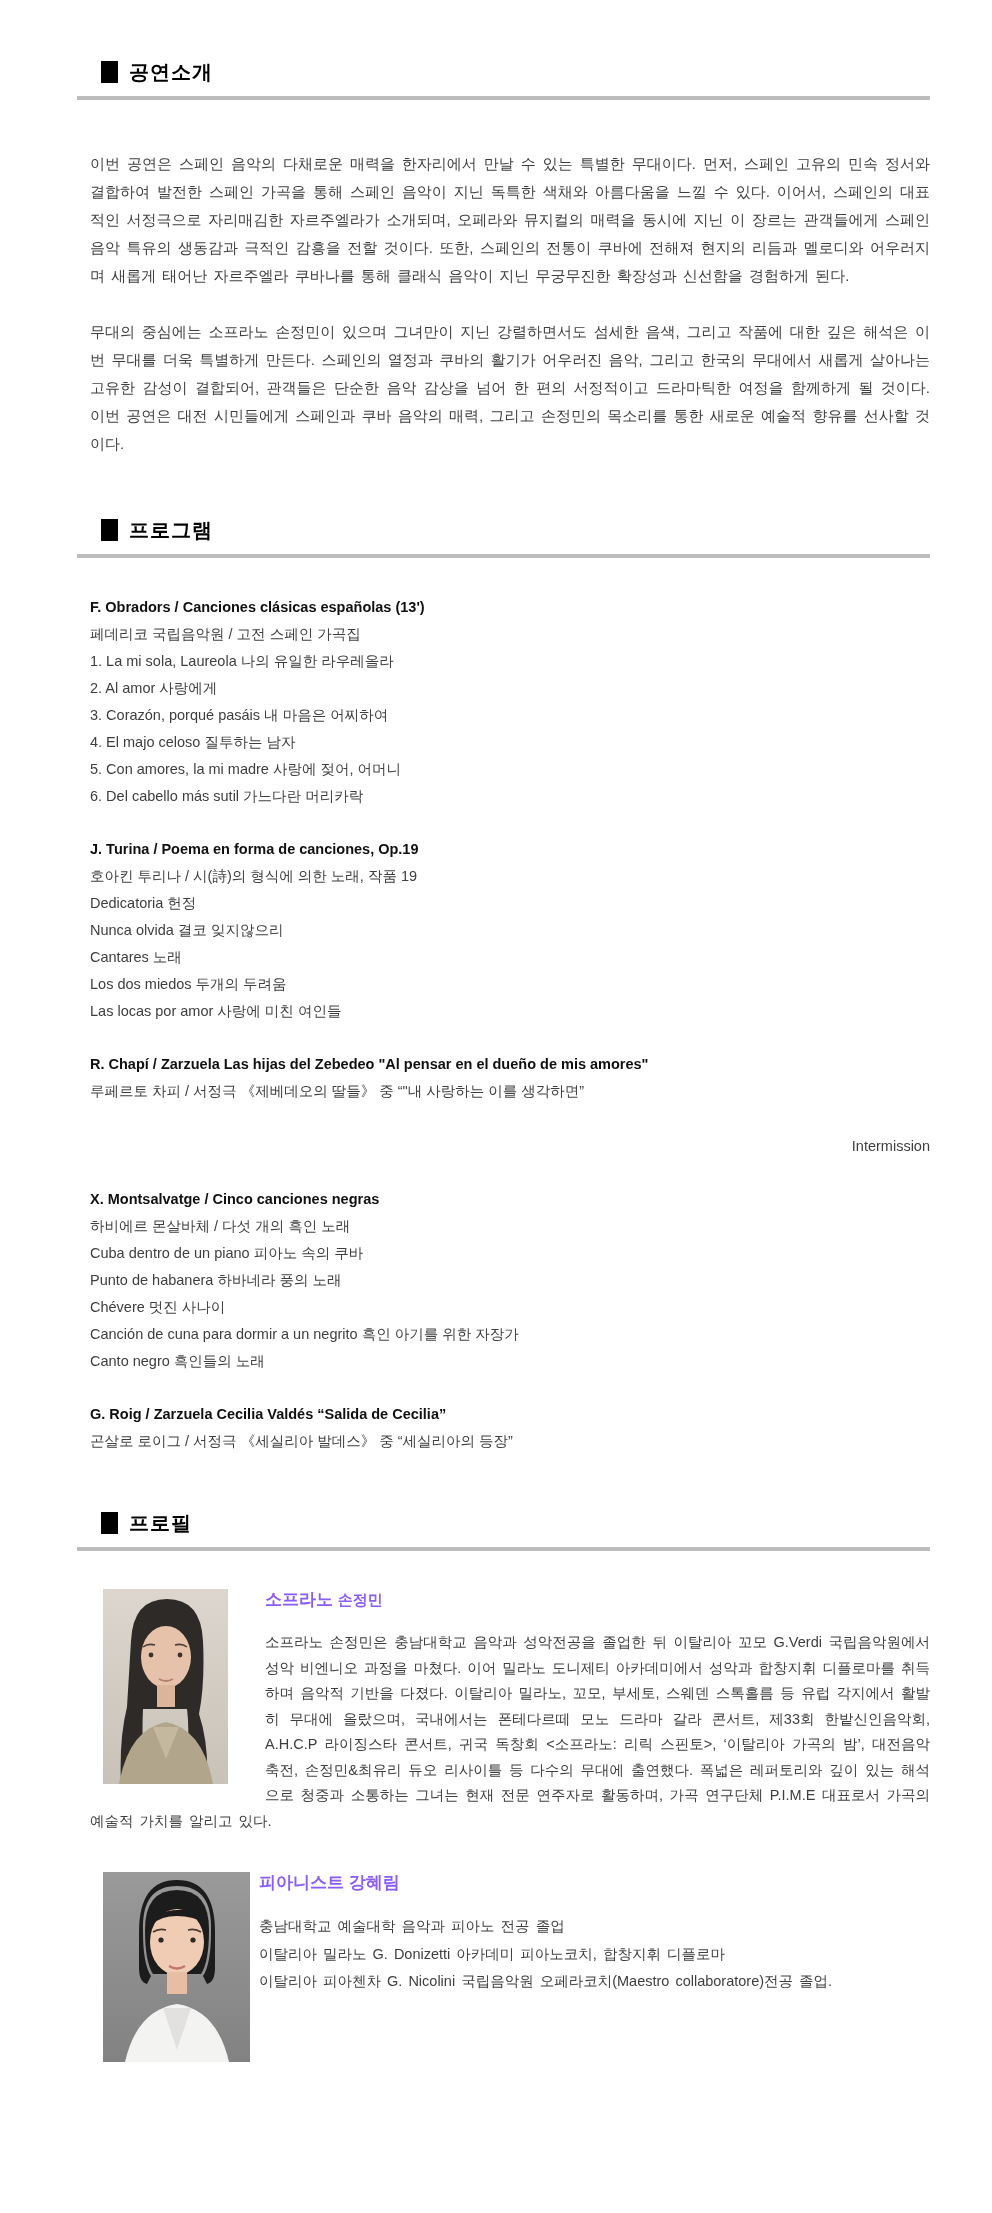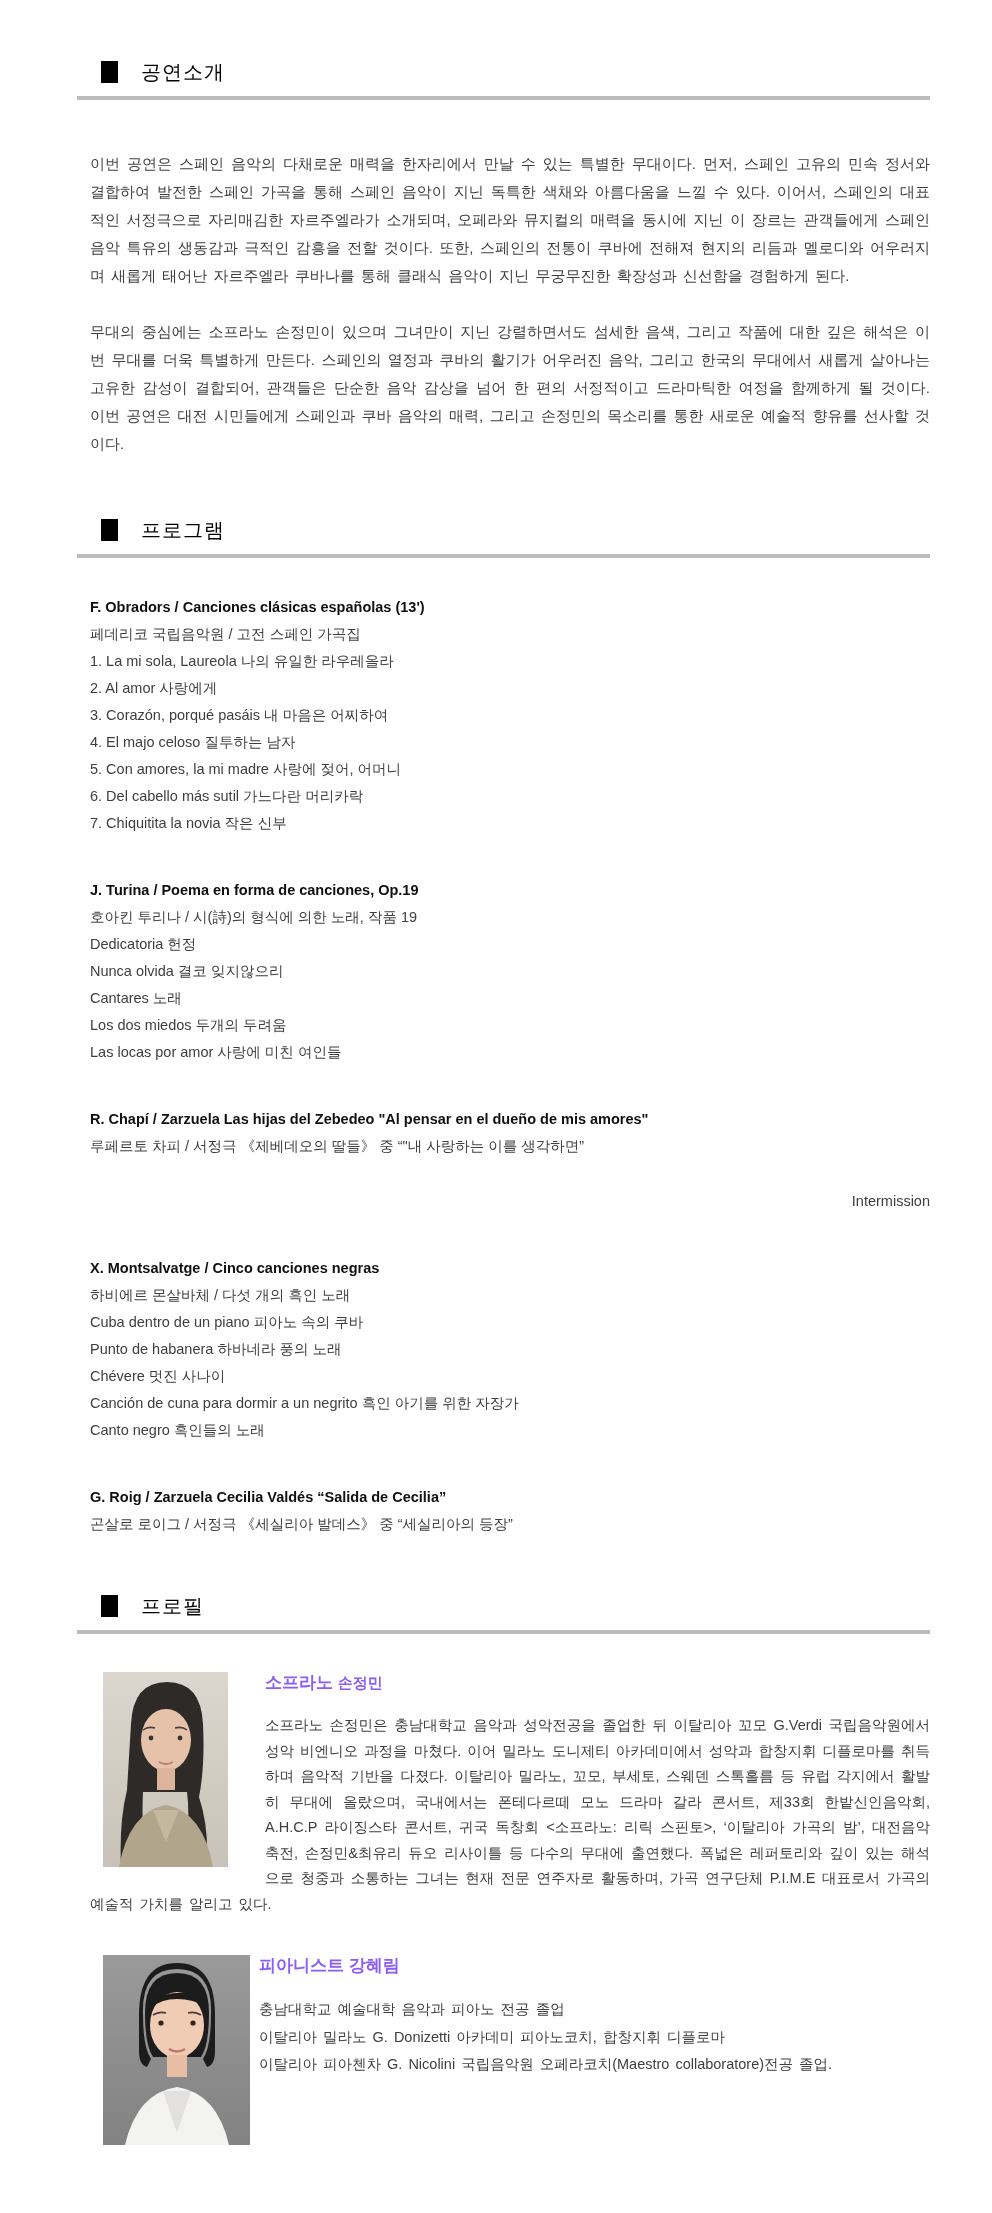--- a/index.html
+++ b/index.html
@@ -3,36 +3,36 @@
 <meta charset="utf-8">
 <style>
   * { margin:0; padding:0; box-sizing:border-box; }
   html,body { background:#ffffff; }
   .page {
     width:992px; height:2213px; margin:0 auto; background:#ffffff;
     font-family:"Liberation Sans","DejaVu Sans",sans-serif;
     color:#3e3e3e; padding:58px 62px 0 90px; position:relative; overflow:hidden;
   }
   .sec-head {
-    display:flex; align-items:center; gap:23px;
-    font-size:20px; font-weight:normal; color:#000;
+    display:flex; align-items:center; gap:11px;
+    font-size:20px; font-weight:bold; color:#000;
     margin-left:-13px; line-height:28px; letter-spacing:1px;padding-left:24px;
   }
   .sq { width:17px; height:22px; background:#000; flex:0 0 auto; }
   .rule { height:4px; background:#bcbcbc; margin:10px 0 0 -13px; }
 
   .body {
     font-size:15px; line-height:28px; text-align:justify; text-justify:inter-word;
     word-spacing:2px; color:#3e3e3e;
   }
   .intro-p1 { margin-top:50px; }
   .intro-p2 { margin-top:28px; }
 
   .program-head { margin-top:58px; }
-  .pgroup { margin-top:40px; font-size:14.5px; line-height:27px; }
+  .pgroup { margin-top:26px; font-size:14.5px; line-height:27px; }
   .pgroup.first { margin-top:36px; }
   .ptitle { font-weight:bold; color:#101010; }
   .pline { color:#3e3e3e; }
   .intermission { margin-top:28px; font-size:14.5px; line-height:27px; color:#3e3e3e;text-align:right; }
 
   .profile-head { margin-top:54px; }
   .profile { margin-top:34px; clear:both; }
   .profile::after { content:""; display:block; clear:both; }
   .photo { float:left; background:#ccc; overflow:hidden; }
   .photo svg { display:block; width:100%; height:100%; }
@@ -68,21 +68,20 @@
     <div class="pgroup first">
       <div class="ptitle">F. Obradors / Canciones clásicas españolas (13')</div>
       <div>
           <div class="pline">페데리코 국립음악원 / 고전 스페인 가곡집</div>
           <div class="pline">1. La mi sola, Laureola 나의 유일한 라우레올라</div>
           <div class="pline">2. Al amor 사랑에게</div>
           <div class="pline">3. Corazón, porqué pasáis 내 마음은 어찌하여</div>
           <div class="pline">4. El majo celoso 질투하는 남자</div>
           <div class="pline">5. Con amores, la mi madre 사랑에 젖어, 어머니</div>
           <div class="pline">6. Del cabello más sutil 가느다란 머리카락</div>
-          <div class="pline">7. Chiquitita la novia 작은 신부</div>
         </div>
     </div>
 
     <div class="pgroup">
       <div class="ptitle">J. Turina / Poema en forma de canciones, Op.19</div>
       <div>
           <div class="pline">호아킨 투리나 / 시(詩)의 형식에 의한 노래, 작품 19</div>
           <div class="pline">Dedicatoria 헌정</div>
           <div class="pline">Nunca olvida 결코 잊지않으리</div>
           <div class="pline">Cantares 노래</div>

